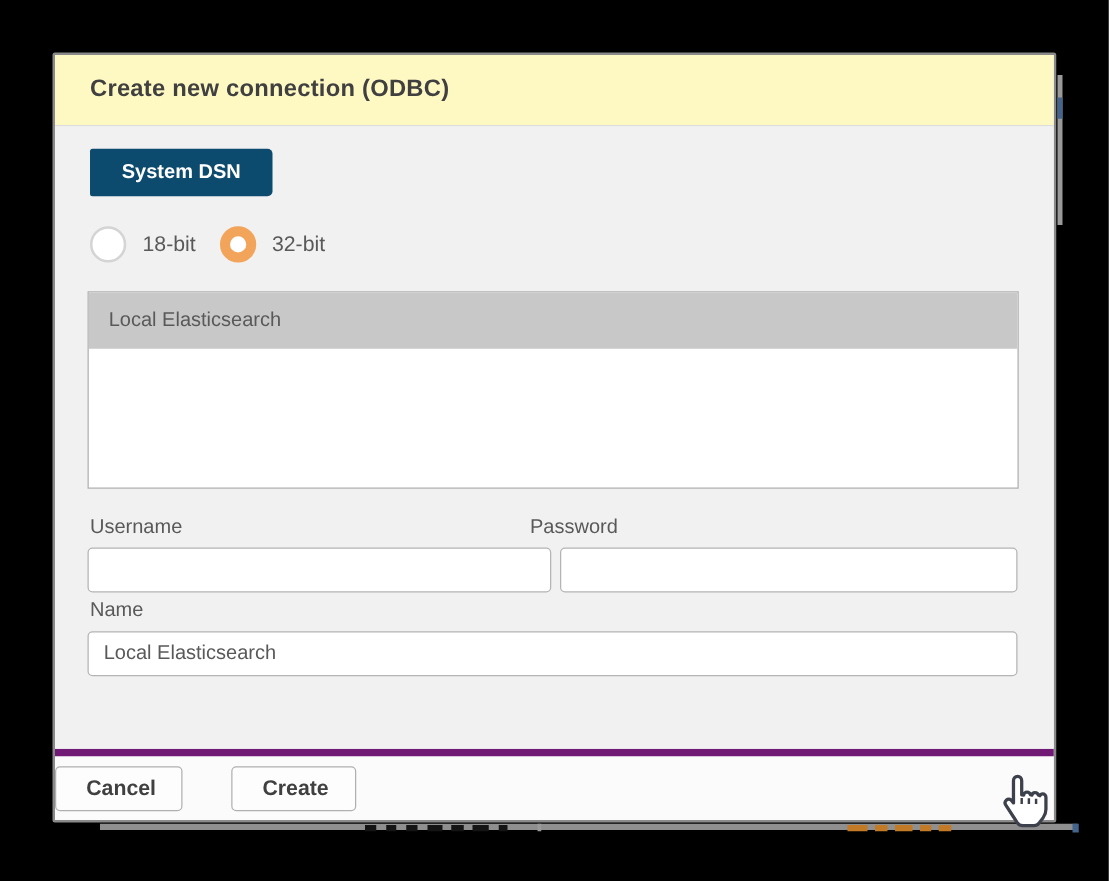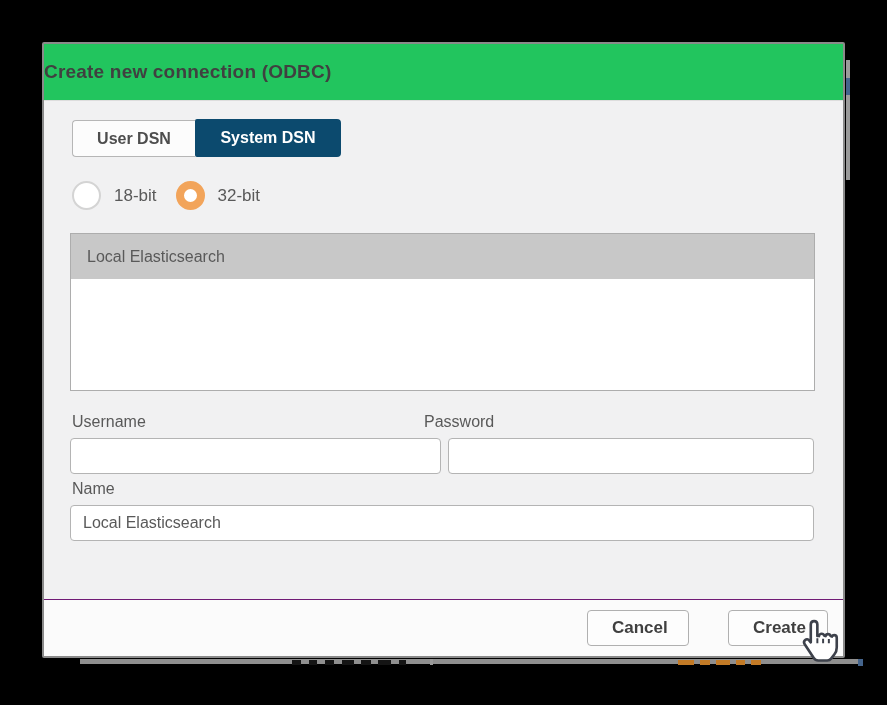--- a/index.html
+++ b/index.html
@@ -23,31 +23,31 @@
   .frag.gray   { background: #9a9a9a; }
 
   
   .modal {
     position: absolute; left: 42px; top: 42px; width: 803px; height: 616px;
     background: #f1f1f2;
     border: 2px solid #8a8a8a;
     border-radius: 2px;
   }
   .modal-header {
-    height: 57px; background: #22c55e; border-bottom: 1px solid #dddddd;
-    display: flex; align-items: center; 
+    height: 57px; background: #fef9c3; border-bottom: 1px solid #dddddd;
+    display: flex; align-items: center; padding-left: 28px;
   }
   .modal-title {
     font-size: 19px; font-weight: bold; color: #404040; letter-spacing: 0.2px;
   }
   .modal-body { position: relative; height: 498px; background: #f1f1f2; }
   .modal-footer {
-    height: 57px; background: #fbfbfb; border-top: 1px solid #701a75;
-    display: flex; align-items: center; justify-content: flex-end;
-    gap: 13px; padding-right: 15px; padding-left: 14px;
+    height: 57px; background: #fbfbfb; border-top: 6px solid #701a75;
+    display: flex; align-items: center; justify-content: flex-start;
+    gap: 13px; padding-right: 15px;
   }
 
   
   .tab-group { position: absolute; left: 28px; top: 18px; display: flex; align-items: flex-start; }
   .tab {
     height: 38px; display: flex; align-items: center; justify-content: center;
     font-size: 16px; font-weight: bold; cursor: pointer;
   }
   .tab-user {
     width: 123px; height: 37px; margin-top: 1px;
@@ -139,23 +139,20 @@
 
 <div class="modal">
 
   <div class="modal-header">
     <span class="modal-title">Create new connection (ODBC)</span>
   </div>
 
   <div class="modal-body">
 
     <div class="tab-group">
-      <div class="tab tab-user">
-        <span>User DSN</span>
-      </div>
       <div class="tab tab-system">
         <span>System DSN</span>
       </div>
     </div>
 
     <div class="radio-row">
       <span class="radio-circle"></span>
       <span class="radio-label">18-bit</span>
       <span class="radio-gap"></span>
       <span class="radio-circle checked"></span>

